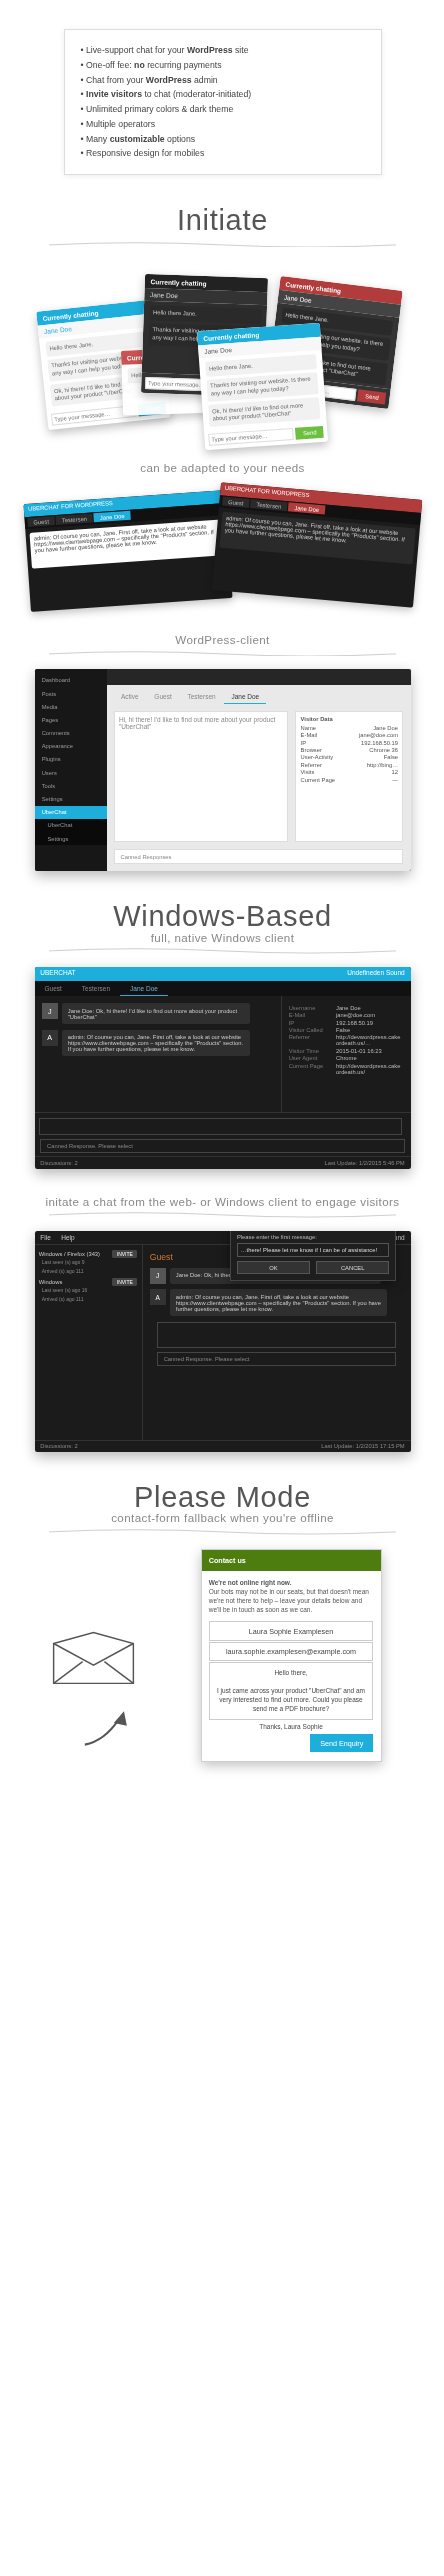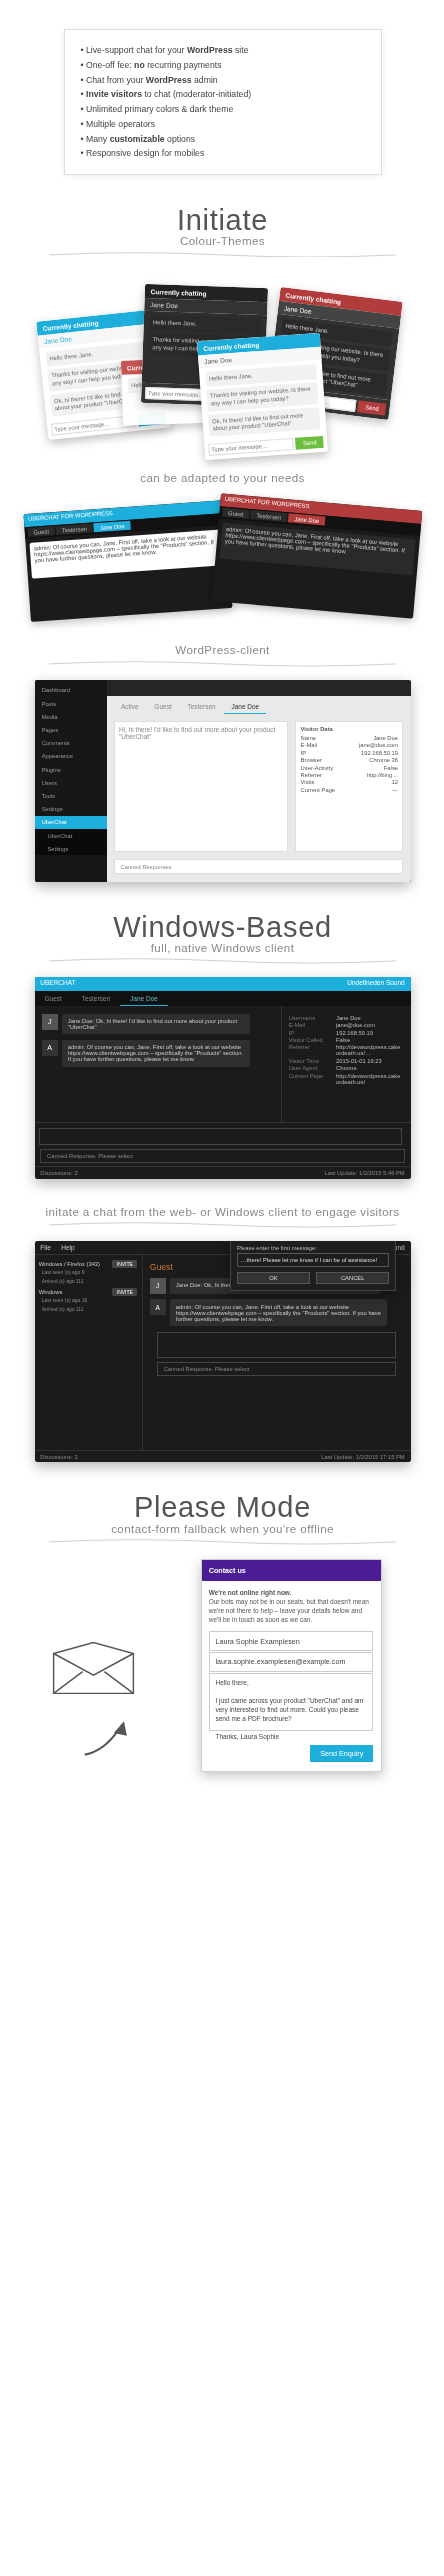--- a/index.html
+++ b/index.html
@@ -331,27 +331,27 @@
   }
   .contact-form {
     position: absolute; right: 43px; top: 7.2px;
     width: 181px;
     background: #fff;
     border: 0.7px solid #d0d0d0;
     box-shadow: 0 4.3px 11.6px rgba(0,0,0,.25);
     font-size: 7.2px;
   }
   .contact-form .chdr {
-    background: #4c1d95; color: #fff; padding: 5.8px 7.2px; font-weight: bold;
+    background: #4d7c0f; color: #fff; padding: 5.8px 7.2px; font-weight: bold;
   }
   .contact-form .cbody { padding: 7.2px; color: #555; }
   .contact-form .intro { font-size: 6.5px; line-height: 1.4; margin-bottom: 7.2px; }
   .contact-form .field {
     border: 0.7px solid #ccc; padding: 4.3px 5.8px; margin: 1px 0;
-    font-size: 7.2px; color: #444;
+    font-size: 7.2px; color: #444; text-align: center;
   }
   .contact-form .ta { height: 58px; }
   .contact-form .ta .inner { font-size: 6.5px; line-height: 1.4; }
   .contact-form .send {
     text-align: right; padding: 5.8px 7.2px 8.7px;
   }
   .contact-form .send button {
     background: #1eaedb; border: none; color: #fff;
     padding: 4.3px 10px; font-size: 7.2px;
   }
@@ -366,21 +366,20 @@
     <li>Chat from your <b>WordPress</b> admin</li>
     <li><b>Invite visitors</b> to chat (moderator-initiated)</li>
     <li>Unlimited primary colors &amp; dark theme</li>
     <li>Multiple operators</li>
     <li>Many <b>customizable</b> options</li>
     <li>Responsive design for mobiles</li>
   </ul>
 
 <div class="section-title">
   <div class="big">Initiate</div>
-  <div class="sub">Colour-Themes</div>
   <svg class="divider-line" viewBox="0 0 480 8">
     <path d="M0 4 Q120 -2 240 4 T480 4" stroke="#bbb" stroke-width="1" fill="none"></path>
   </svg>
 </div>
 
 <div class="collage">
 
   <div class="chat-widget cw-blue">
     <div class="hdr">Currently chatting</div>
     <div class="namebar">Jane Doe</div>

